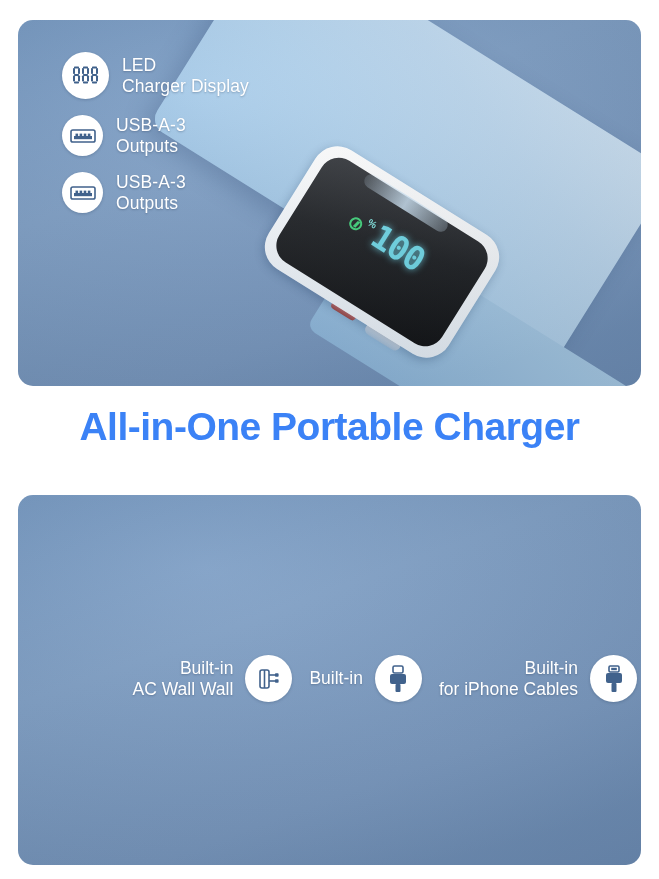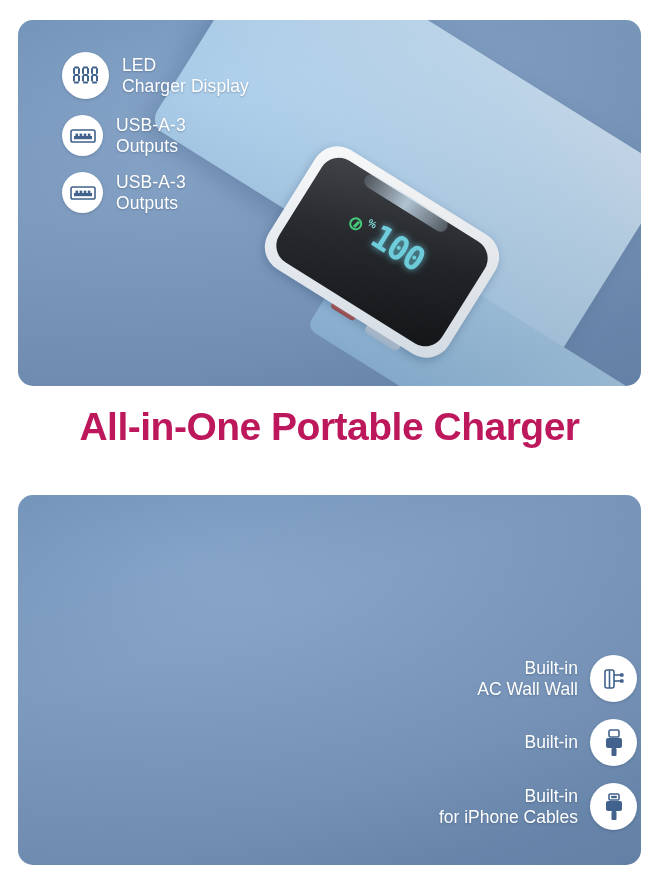--- a/index.html
+++ b/index.html
@@ -26,21 +26,21 @@
     content: ""; position: absolute; inset: 0;
     background: radial-gradient(120% 100% at 30% 20%, rgba(255,255,255,.10), rgba(0,0,0,.10) 85%);
     pointer-events: none;
   }
 
   
   #headline {
     position: absolute; left: 0; top: 405px; width: 659px;
     text-align: center;
     font-size: 39px; font-weight: 700; letter-spacing: -0.5px;
-    color: #be185d;
+    color: #3b82f6;
     text-shadow: 0 1px 0 rgba(255,255,255,.6);
   }
 
   
   #feature-list {
     position: absolute; left: 44px; top: 32px; z-index: 6;
     display: flex; flex-direction: column; gap: 16px;
   }
   .feature-row { display: flex; align-items: center; gap: 13px; }
   .bubble {
@@ -53,21 +53,21 @@
   .feature-text {
     color: #ffffff; font-size: 17.5px; line-height: 1.16;
     font-weight: 400; letter-spacing: .1px;
     text-shadow: 0 1px 2px rgba(40,60,90,.35);
     white-space: nowrap;
   }
 
   
   #feature-list-right {
     position: absolute; right: 22px; top: 655px; z-index: 6;
-    display: flex; flex-direction: column; gap: 17px;
+    display: flex; flex-direction: row; gap: 17px;
     align-items: flex-end;
   }
   .feature-row-r { display: flex; align-items: center; gap: 12px; justify-content: flex-end; }
   .feature-text-r {
     color: #ffffff; font-size: 17.5px; line-height: 1.16;
     text-align: right; white-space: nowrap;
     text-shadow: 0 1px 2px rgba(40,60,90,.35);
   }
 
   

